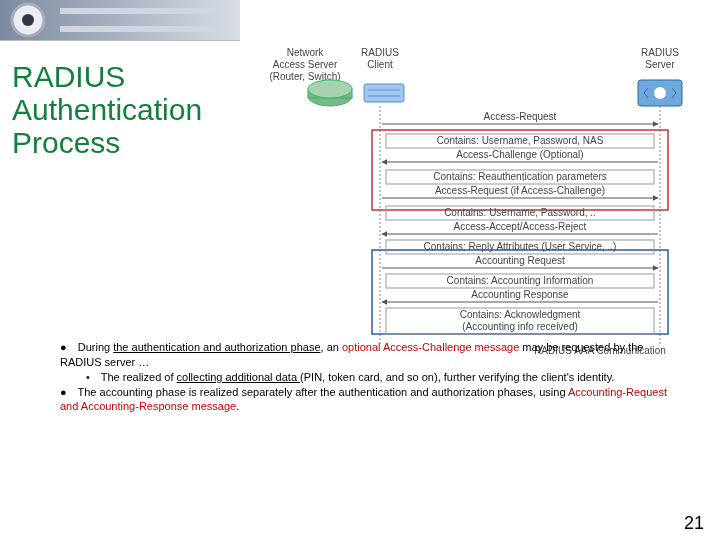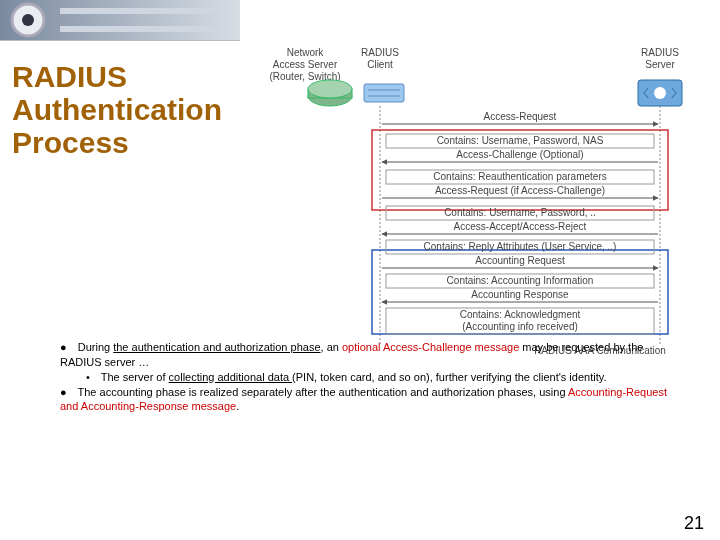--- a/index.html
+++ b/index.html
@@ -18,22 +18,22 @@
     width: 240px; height: 40px;
     background: linear-gradient(90deg,#7a8aa0 0%, #d8dde4 100%);
     border-bottom: 1px solid #bbb;
   }
   .topbar svg { width: 240px; height: 40px; }
   .title {
     position: absolute;
     top: 60px; left: 12px;
     font-size: 30px;
     line-height: 1.1;
-    color: #a16207;
-    font-weight: 700;
+    color: #15803d;
+    font-weight: 400;
     width: 210px;
   }
   .diagram {
     position: absolute;
     top: 0; left: 240px;
     width: 470px; height: 320px; margin-top: 44px;
   }
   .bullets {
     position: absolute;
     top: 340px; left: 40px; right: 39px;
@@ -145,21 +145,21 @@
   <text class="dlabel" x="360" y="310">RADIUS AAA Communication</text>
 </svg>
 </div>
 
 <div class="bullets">
   <ul>
     <li class="b1">
       <span>During </span><span class="und">the authentication and authorization phase</span><span>, an </span><span class="red">optional Access-Challenge message</span><span> may be requested by the RADIUS server …</span>
     </li>
     <li class="b2">
-      <span>The server of </span><span class="und">collecting additional data </span><span>(PIN, token card, and so on), further verifying the client's identity.</span>
+      <span>The realized of </span><span class="und">collecting additional data </span><span>(PIN, token card, and so on), further verifying the client's identity.</span>
     </li>
     <li class="b1">
       <span>The accounting phase is realized separately after the authentication and authorization phases, using </span><span class="red">Accounting-Request and Accounting-Response message</span><span>.</span>
     </li>
   </ul>
 </div>
 
 <div class="pagenum">21</div>
 
 </body></html>

